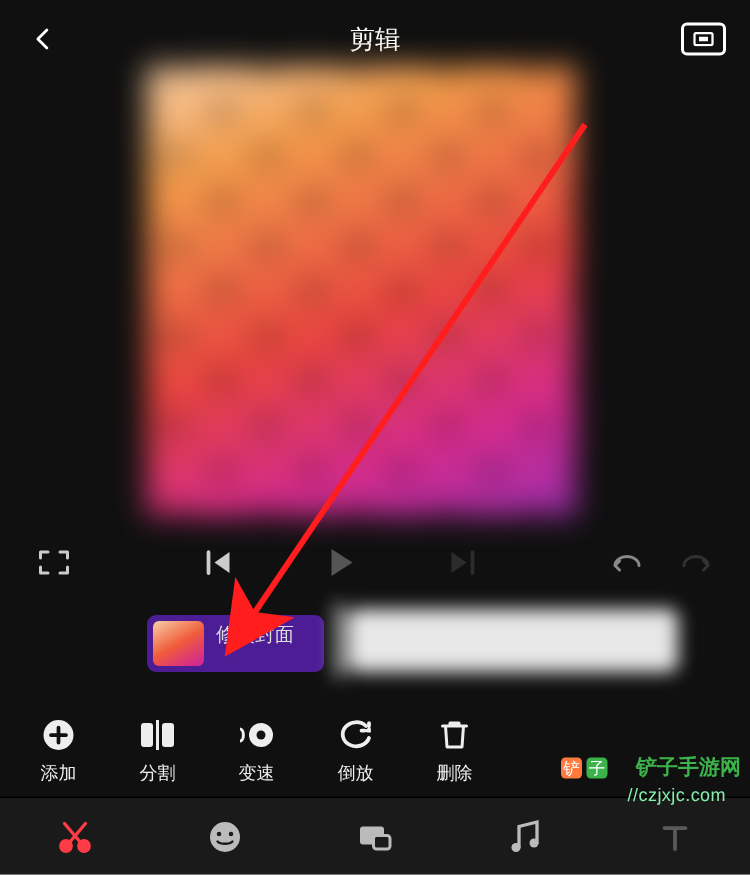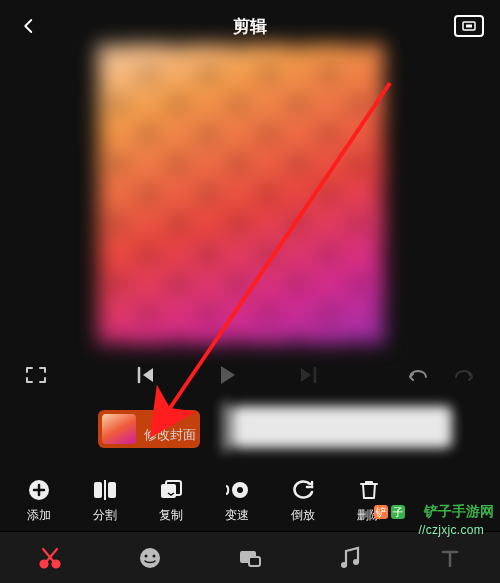--- a/index.html
+++ b/index.html
@@ -12,21 +12,21 @@
   }
   
   .topbar {
     position: absolute; top: 0; left: 0; right: 0; height: 52px;
     display: flex; align-items: center; justify-content: space-between;
     padding: 0 16px;
     color: #fff;
   }
   .top-left, .top-right { display: flex; align-items: center; gap: 14px; }
   .back { width: 26px; height: 26px; display:flex; align-items:center; justify-content:center; cursor:pointer; }
-  .title { font-size: 17px; font-weight: 700; position:absolute; left:50%; transform:translateX(-50%); }
+  .title { font-size: 17px; font-weight: 400; position:absolute; left:50%; transform:translateX(-50%); }
   .aspect-btn {
     width: 30px; height: 22px; border: 2px solid #fff; border-radius: 4px;
     display:flex; align-items:center; justify-content:center; cursor:pointer;
   }
   .export-btn {
     background: #ff3b47; color: #fff; border-radius: 18px;
     padding: 6px 18px; font-size: 15px; font-weight:500; cursor:pointer;
   }
 
   
@@ -50,22 +50,22 @@
     display: flex; align-items: center; justify-content: space-between;
     padding: 0 24px; color:#aaa;
   }
   .play-center { display:flex; gap: 60px; align-items:center; }
   .ctrl { cursor:pointer; }
 
   
   .timeline-row { position:absolute; top: 400px; left:0; right:0; height: 60px; }
   .cover-chip {
     position:absolute; left: 98px; top: 10px;
-    display:flex; align-items:flex-end; gap:8px;
-    background:#c2410c; border-radius:6px; padding:4px 4px 4px 4px;
+    display:flex; align-items:flex-start; gap:8px;
+    background:#4c1d95; border-radius:6px; padding:4px 20px 4px 4px;
     cursor:pointer;
   }
   .cover-thumb {
     width:34px; height:30px; border-radius:4px;
     background: linear-gradient(150deg,#f8cfa8,#f05c3a 50%,#d42b8c 90%);
   }
   .cover-chip span { color:#ddd; font-size:13px; }
   .timeline-blob {
     position:absolute; left: 232px; top: 6px; width: 220px; height: 42px;
     border-radius: 6px;
@@ -198,30 +198,20 @@
     </div>
     <div class="tool">
       <div class="ico">
         <svg width="26" height="24" viewBox="0 0 26 24">
             <rect x="2" y="4" width="8" height="16" rx="2" fill="#eee"></rect>
             <rect x="16" y="4" width="8" height="16" rx="2" fill="#eee"></rect>
             <rect x="12" y="2" width="2" height="20" fill="#eee"></rect>
           </svg>
       </div>
       <div class="lbl">分割</div>
-    </div>
-    <div class="tool">
-      <div class="ico">
-        <svg width="26" height="24" viewBox="0 0 26 24">
-            <rect x="3" y="6" width="15" height="14" rx="2" fill="#eee"></rect>
-            <rect x="8" y="3" width="15" height="14" rx="2" fill="none" stroke="#eee" stroke-width="2"></rect>
-            <path d="M10 15l3 2 3-2" fill="none" stroke="#111" stroke-width="1.5"></path>
-          </svg>
-      </div>
-      <div class="lbl">复制</div>
     </div>
     <div class="tool">
       <div class="ico">
         <svg width="26" height="24" viewBox="0 0 26 24">
             <circle cx="16" cy="12" r="8" fill="#eee"></circle>
             <path d="M2 8c3 0 3 8 0 8" stroke="#eee" stroke-width="2" fill="none"></path>
             <circle cx="16" cy="12" r="3" fill="#111"></circle>
           </svg>
       </div>
       <div class="lbl">变速</div>

